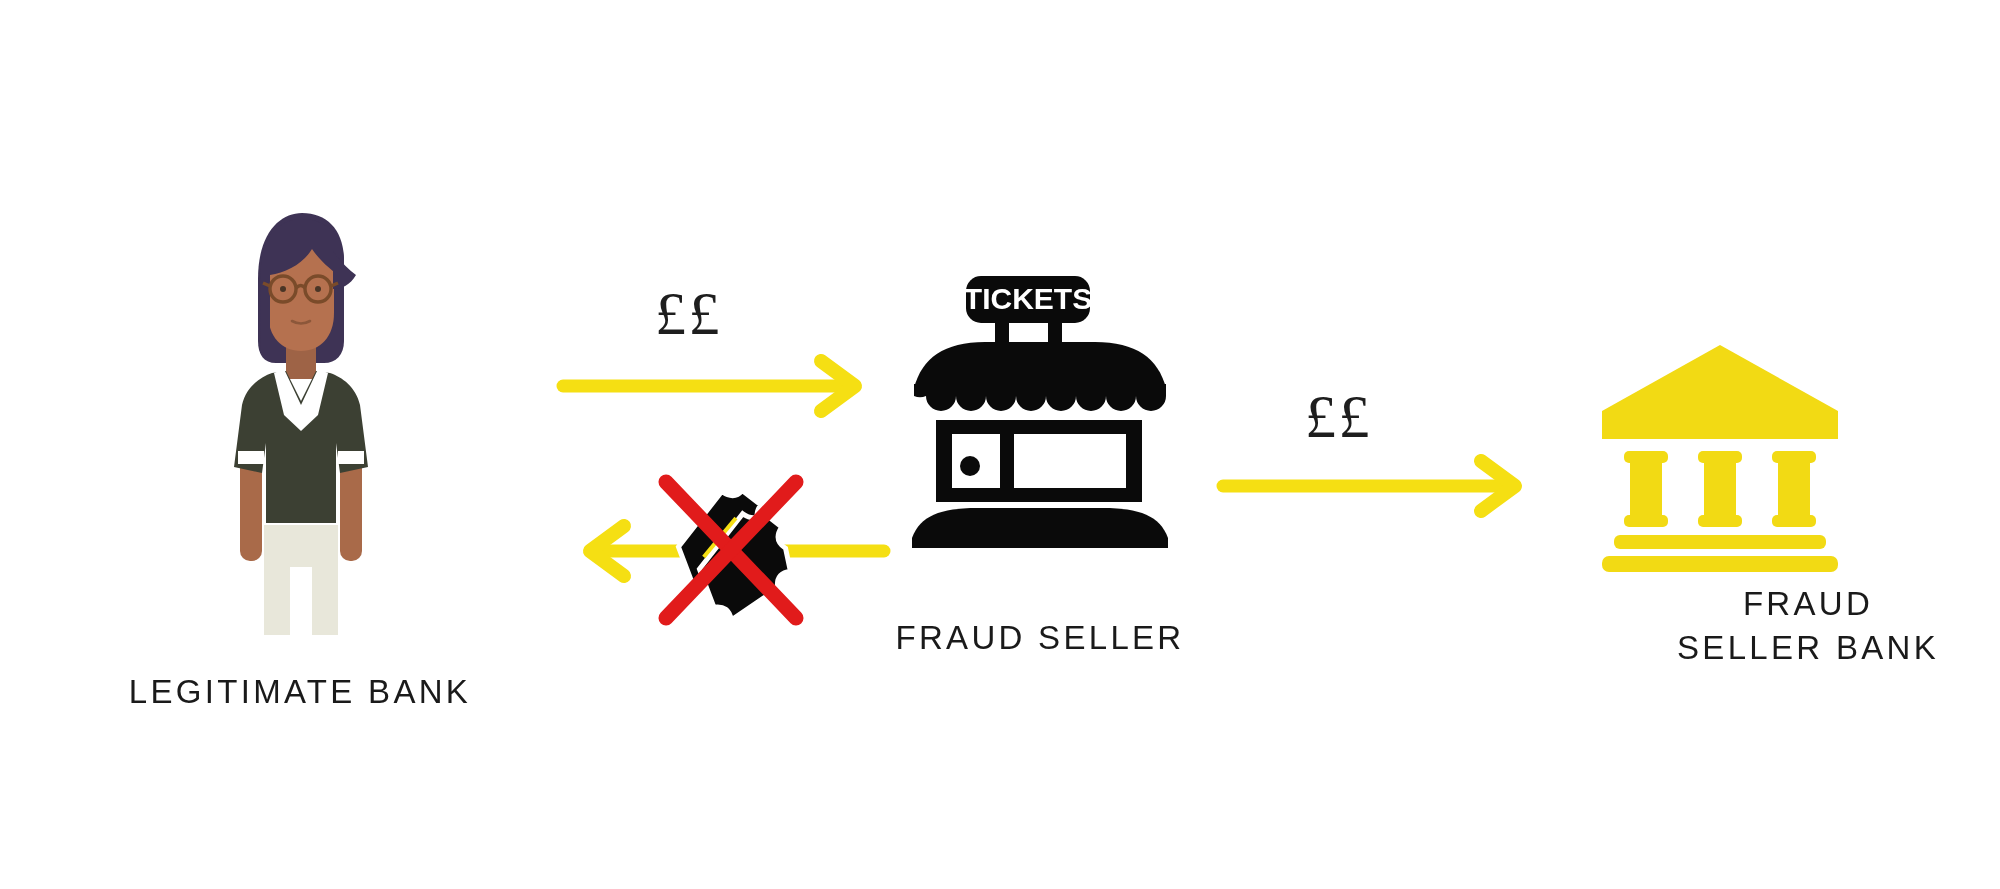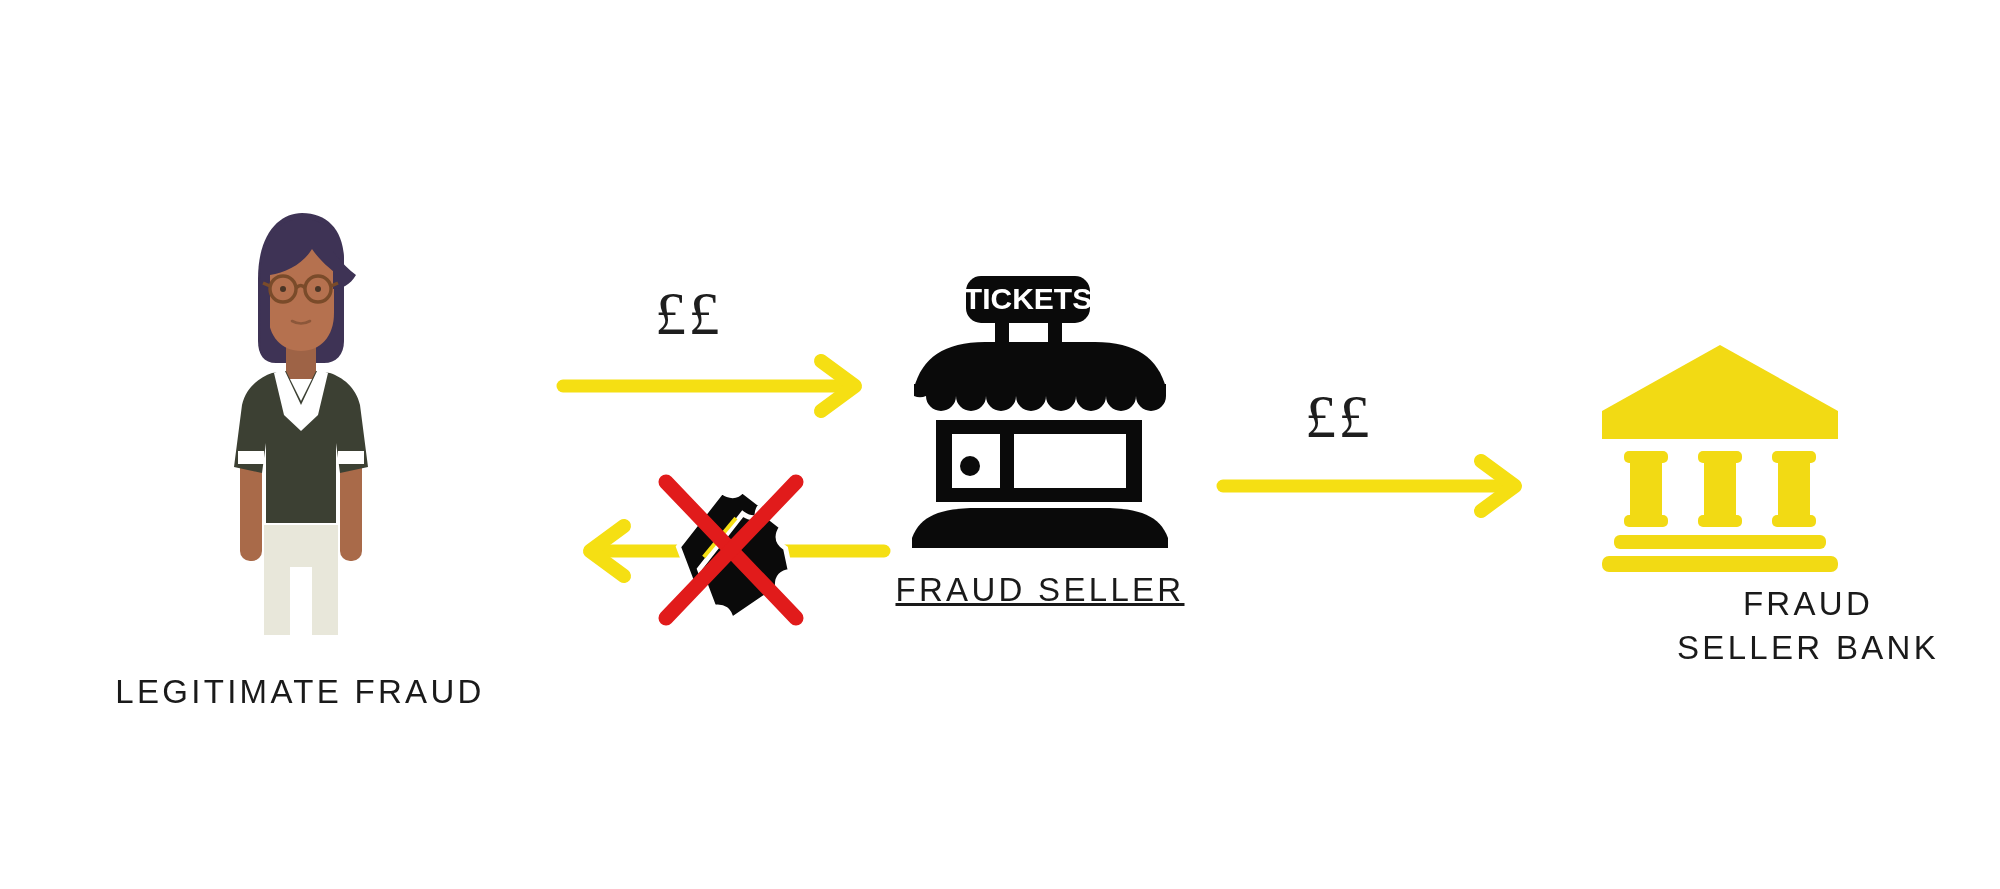--- a/index.html
+++ b/index.html
@@ -81,21 +81,21 @@
       <path d="M44 320 L118 320 L118 430 L92 430 L92 362 L70 362 L70 430 L44 430 Z" fill="#E8E7DA"></path>
 
       <path d="M52 168 C40 172 26 182 22 200 L14 262 L42 268 L46 238 L46 318 L116 318 L116 238 L120 268 L148 262 L140 200 C136 182 122 172 110 168 L96 166 L81 196 L66 166 Z" fill="#3C4033"></path>
 
       <path d="M64 164 L81 200 L98 164 L108 168 L98 210 L81 226 L64 210 L54 168 Z" fill="#FFFFFF"></path>
 
       <rect x="18" y="246" width="26" height="13" fill="#FFFFFF"></rect>
       <rect x="118" y="246" width="26" height="13" fill="#FFFFFF"></rect>
     </svg>
   </div>
-  <div class="caption" style="left:60px; top:670px; width:480px;">LEGITIMATE FRAUD</div>
+  <div class="caption" style="left:60px; top:670px; width:480px;">LEGITIMATE BANK</div>
 
   <div class="node" style="left:900px; top:276px; width:280px; height:290px;">
     <svg width="280" height="290" viewBox="0 0 280 290">
 
       <rect x="66" y="0" width="124" height="47" rx="15" fill="#0A0A0A"></rect>
       <text x="128" y="33" text-anchor="middle" font-family="'Liberation Sans', sans-serif" font-size="30" font-weight="bold" fill="#FFFFFF">TICKETS</text>
 
       <rect x="95" y="45" width="14" height="22" fill="#0A0A0A"></rect>
       <rect x="148" y="45" width="14" height="22" fill="#0A0A0A"></rect>
 
@@ -105,21 +105,21 @@
                a15 15 0 0 1 -30 0 a15 15 0 0 1 -12 0 Z" fill="#0A0A0A"></path>
 
       <rect x="36" y="144" width="206" height="82" fill="#0A0A0A"></rect>
       <rect x="52" y="158" width="48" height="54" fill="#FFFFFF"></rect>
       <rect x="114" y="158" width="112" height="54" fill="#FFFFFF"></rect>
       <circle cx="70" cy="190" r="10" fill="#0A0A0A"></circle>
 
       <path d="M12 262 C20 240 40 232 78 232 L202 232 C240 232 260 240 268 262 L268 272 L12 272 Z" fill="#0A0A0A"></path>
     </svg>
   </div>
-  <div class="caption" style="left:790px; top:568px; width:500px;text-decoration:underline;">FRAUD SELLER</div>
+  <div class="caption" style="left:790px; top:616px; width:500px;">FRAUD SELLER</div>
 
   <div class="node" style="left:1600px; top:345px; width:240px; height:230px;">
     <svg width="240" height="230" viewBox="0 0 240 230">
       <path d="M120 0 L238 66 L238 94 L2 94 L2 66 Z" fill="#F2DA14"></path>
 
       <g fill="#F2DA14">
         <rect x="24" y="106" width="44" height="12" rx="5"></rect>
         <rect x="30" y="114" width="32" height="62"></rect>
         <rect x="24" y="170" width="44" height="12" rx="5"></rect>
 

